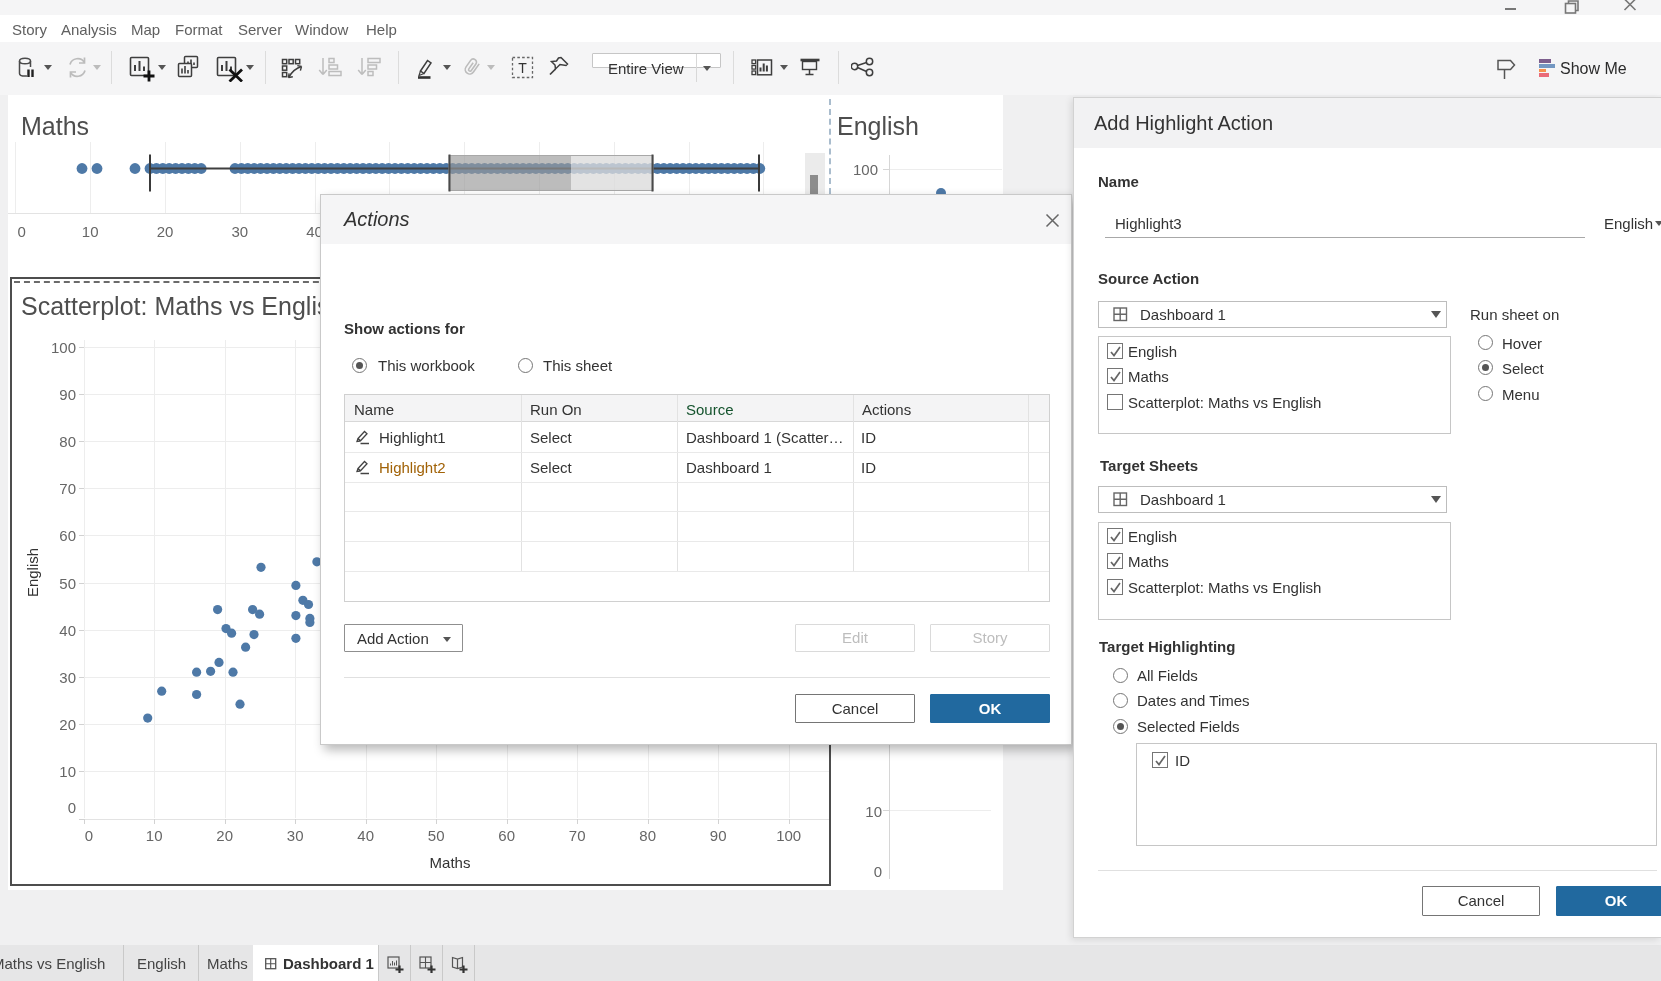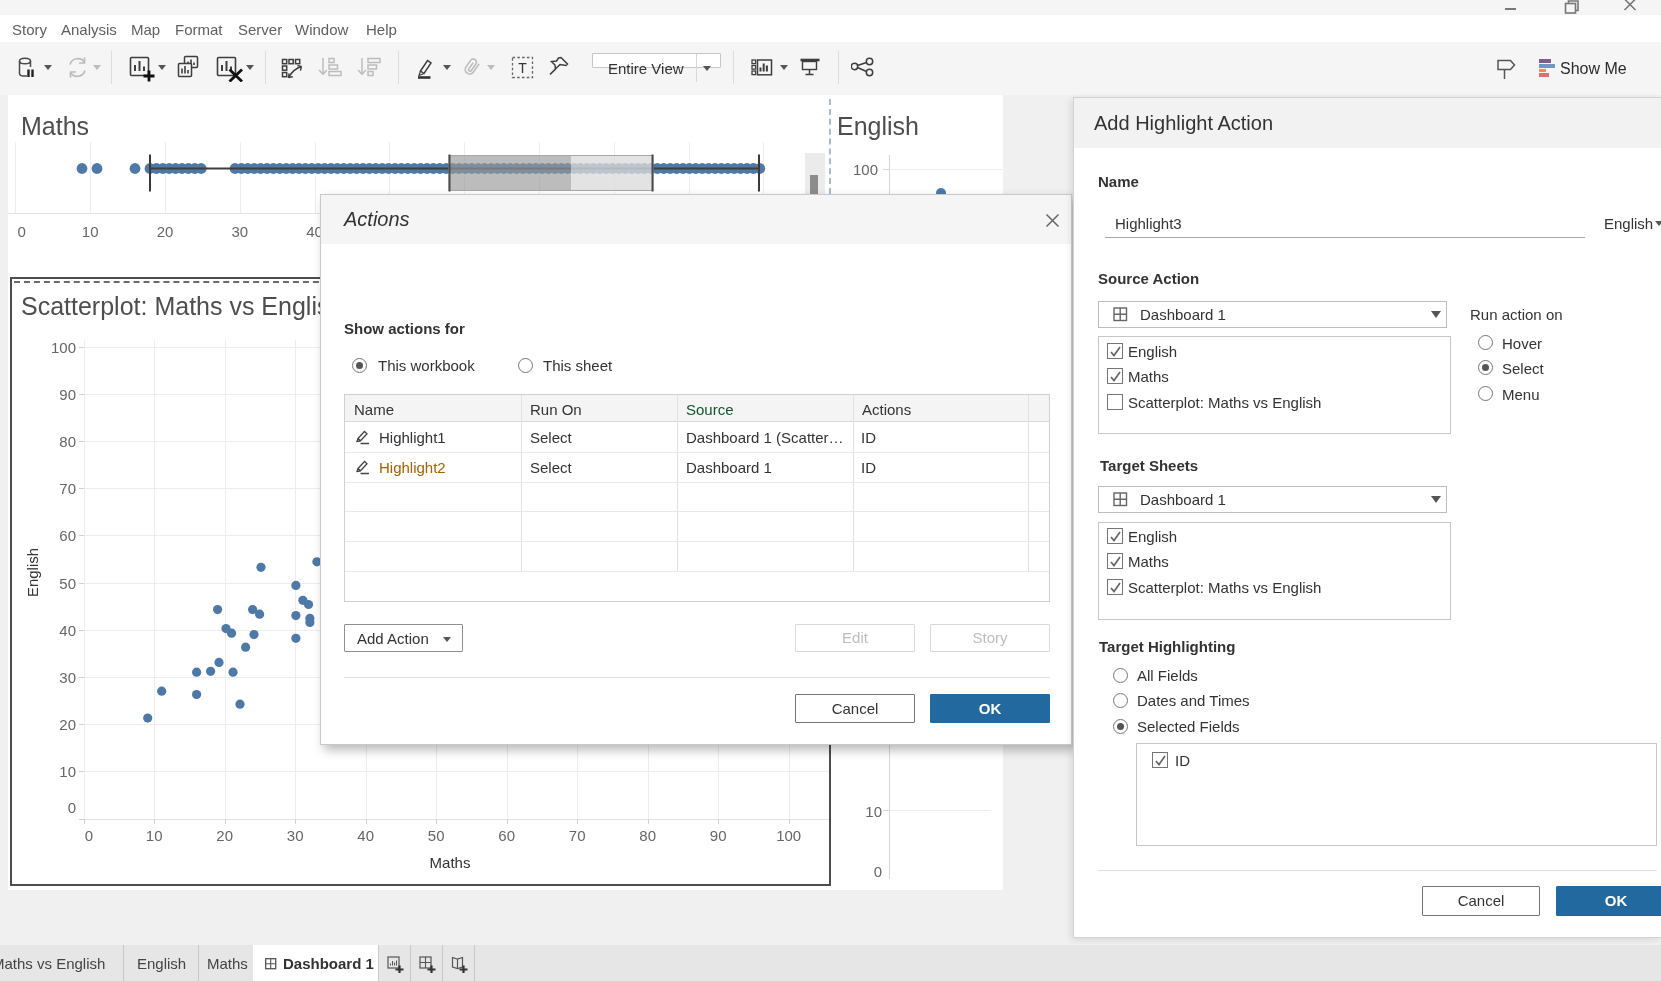--- a/index.html
+++ b/index.html
@@ -501,21 +501,21 @@
     <span class="abs" style="left:29px;top:6px;">English</span>
     <div class="cb" style="left:8px;top:31px;">
         <svg width="13" height="13" fill="none" stroke="#666" stroke-width="1.7">
           <path d="M2 7 L5 10.5 L11 2"></path>
         </svg>
       </div>
     <span class="abs" style="left:29px;top:31px;">Maths</span>
     <div class="cb" style="left:8px;top:57px;"></div>
     <span class="abs" style="left:29px;top:57px;">Scatterplot: Maths vs English</span>
   </div>
-  <span class="abs" style="left:396px;top:208px;">Run action on</span>
+  <span class="abs" style="left:396px;top:208px;">Run sheet on</span>
   <div class="radio" style="left:404px;top:237px;"></div>
   <span class="abs" style="left:428px;top:237px;">Hover</span>
   <div class="radio on" style="left:404px;top:262px;"></div>
   <span class="abs" style="left:428px;top:262px;">Select</span>
   <div class="radio" style="left:404px;top:288px;"></div>
   <span class="abs" style="left:428px;top:288px;">Menu</span>
   <span class="abs blab" style="left:26px;top:359px;">Target Sheets</span>
   <div class="abs" style="left:24px;top:388px;width:349px;height:27px;border:1px solid #bdbdbd;background:#fff;">
     <svg class="abs" style="left:14px;top:5px;" width="15" height="15" fill="none" stroke="#666" stroke-width="1.4">
         <rect x="1" y="1" width="12.5" height="12.5"></rect>

